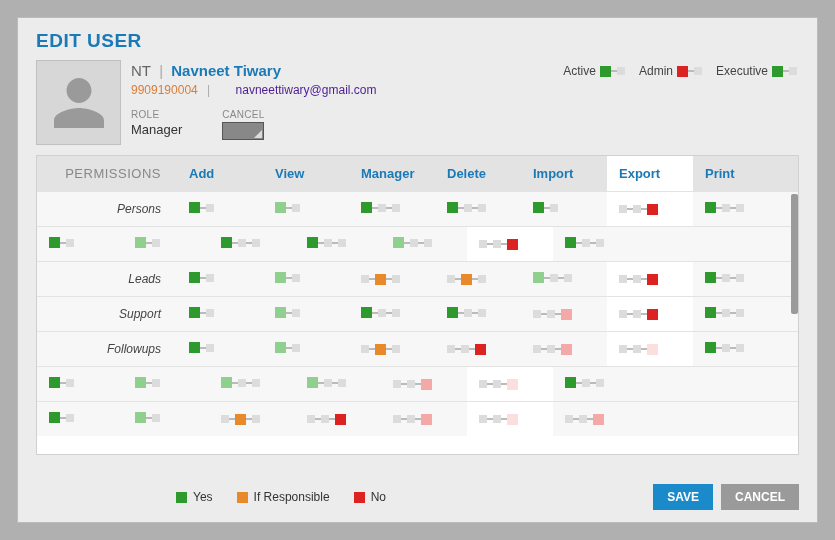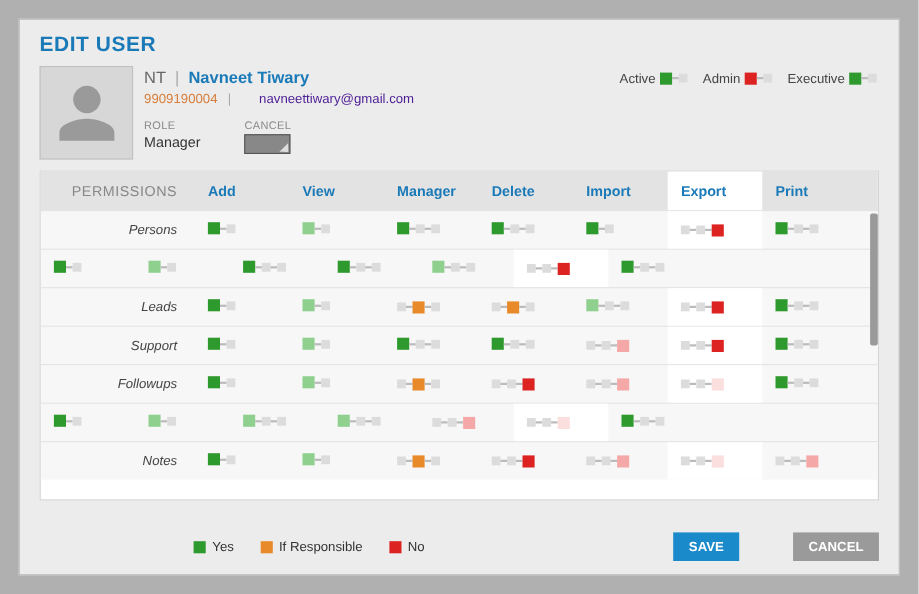--- a/index.html
+++ b/index.html
@@ -52,21 +52,21 @@
 .perm-row { background: #f7f7f7; }
 .perm-head { background: #e3e3e3; }
 .col-export { background: #fff !important; }
 .scrollbar { position: absolute; right: 0; top: 38px; width: 7px; height: 120px; background: #9a9a9a; border-radius: 2px; }
 
 .footer { position: absolute; left: 18px; right: 18px; bottom: 12px; display: flex; align-items: center; }
 .legend { display: flex; gap: 24px; font-size: 12px; color: #333; margin-left: 140px; }
 .legend .item { display: flex; align-items: center; gap: 6px; }
 .legend .sw { width: 11px; height: 11px; }
 .btns { margin-left: auto; display: flex; gap: 8px; }
-.btn { padding: 6px 14px; font-size: 12px; font-weight: 600; border: none; cursor: pointer; color: #fff; margin-left: 41px; }
+.btn { padding: 6px 14px; font-size: 12px; font-weight: 600; border: none; cursor: pointer; color: #fff; }
 .btn.save { background: #1a8acb; }
 .btn.cancel { background: #9a9a9a; }
 </style>
 </head>
 <body>
 
 <div class="panel">
   <div class="title">EDIT USER</div>
 
   <div class="userbox">
@@ -408,21 +408,20 @@
             </span></div>
           <div class="col c"><span class="tri">
               <span class="sq c-green" style="width:11px;height:11px"></span>
               <span class="ln"></span>
               <span class="sq c-lgray" style="width:8px;height:8px"></span>
               <span class="ln"></span>
               <span class="sq c-lgray" style="width:8px;height:8px"></span>
             </span></div>
         </div>
         <div class="perm-row">
-          <div class="col first">Notes</div>
           <div class="col c"><span class="tri">
               <span class="sq c-green"></span>
               <span class="ln"></span>
               <span class="sq c-lgray" style="width:8px;height:8px"></span>
             </span></div>
           <div class="col c"><span class="tri">
               <span class="sq c-lgreen" style="width:11px;height:11px"></span>
               <span class="ln"></span>
               <span class="sq c-lgray" style="width:8px;height:8px"></span>
             </span></div>

